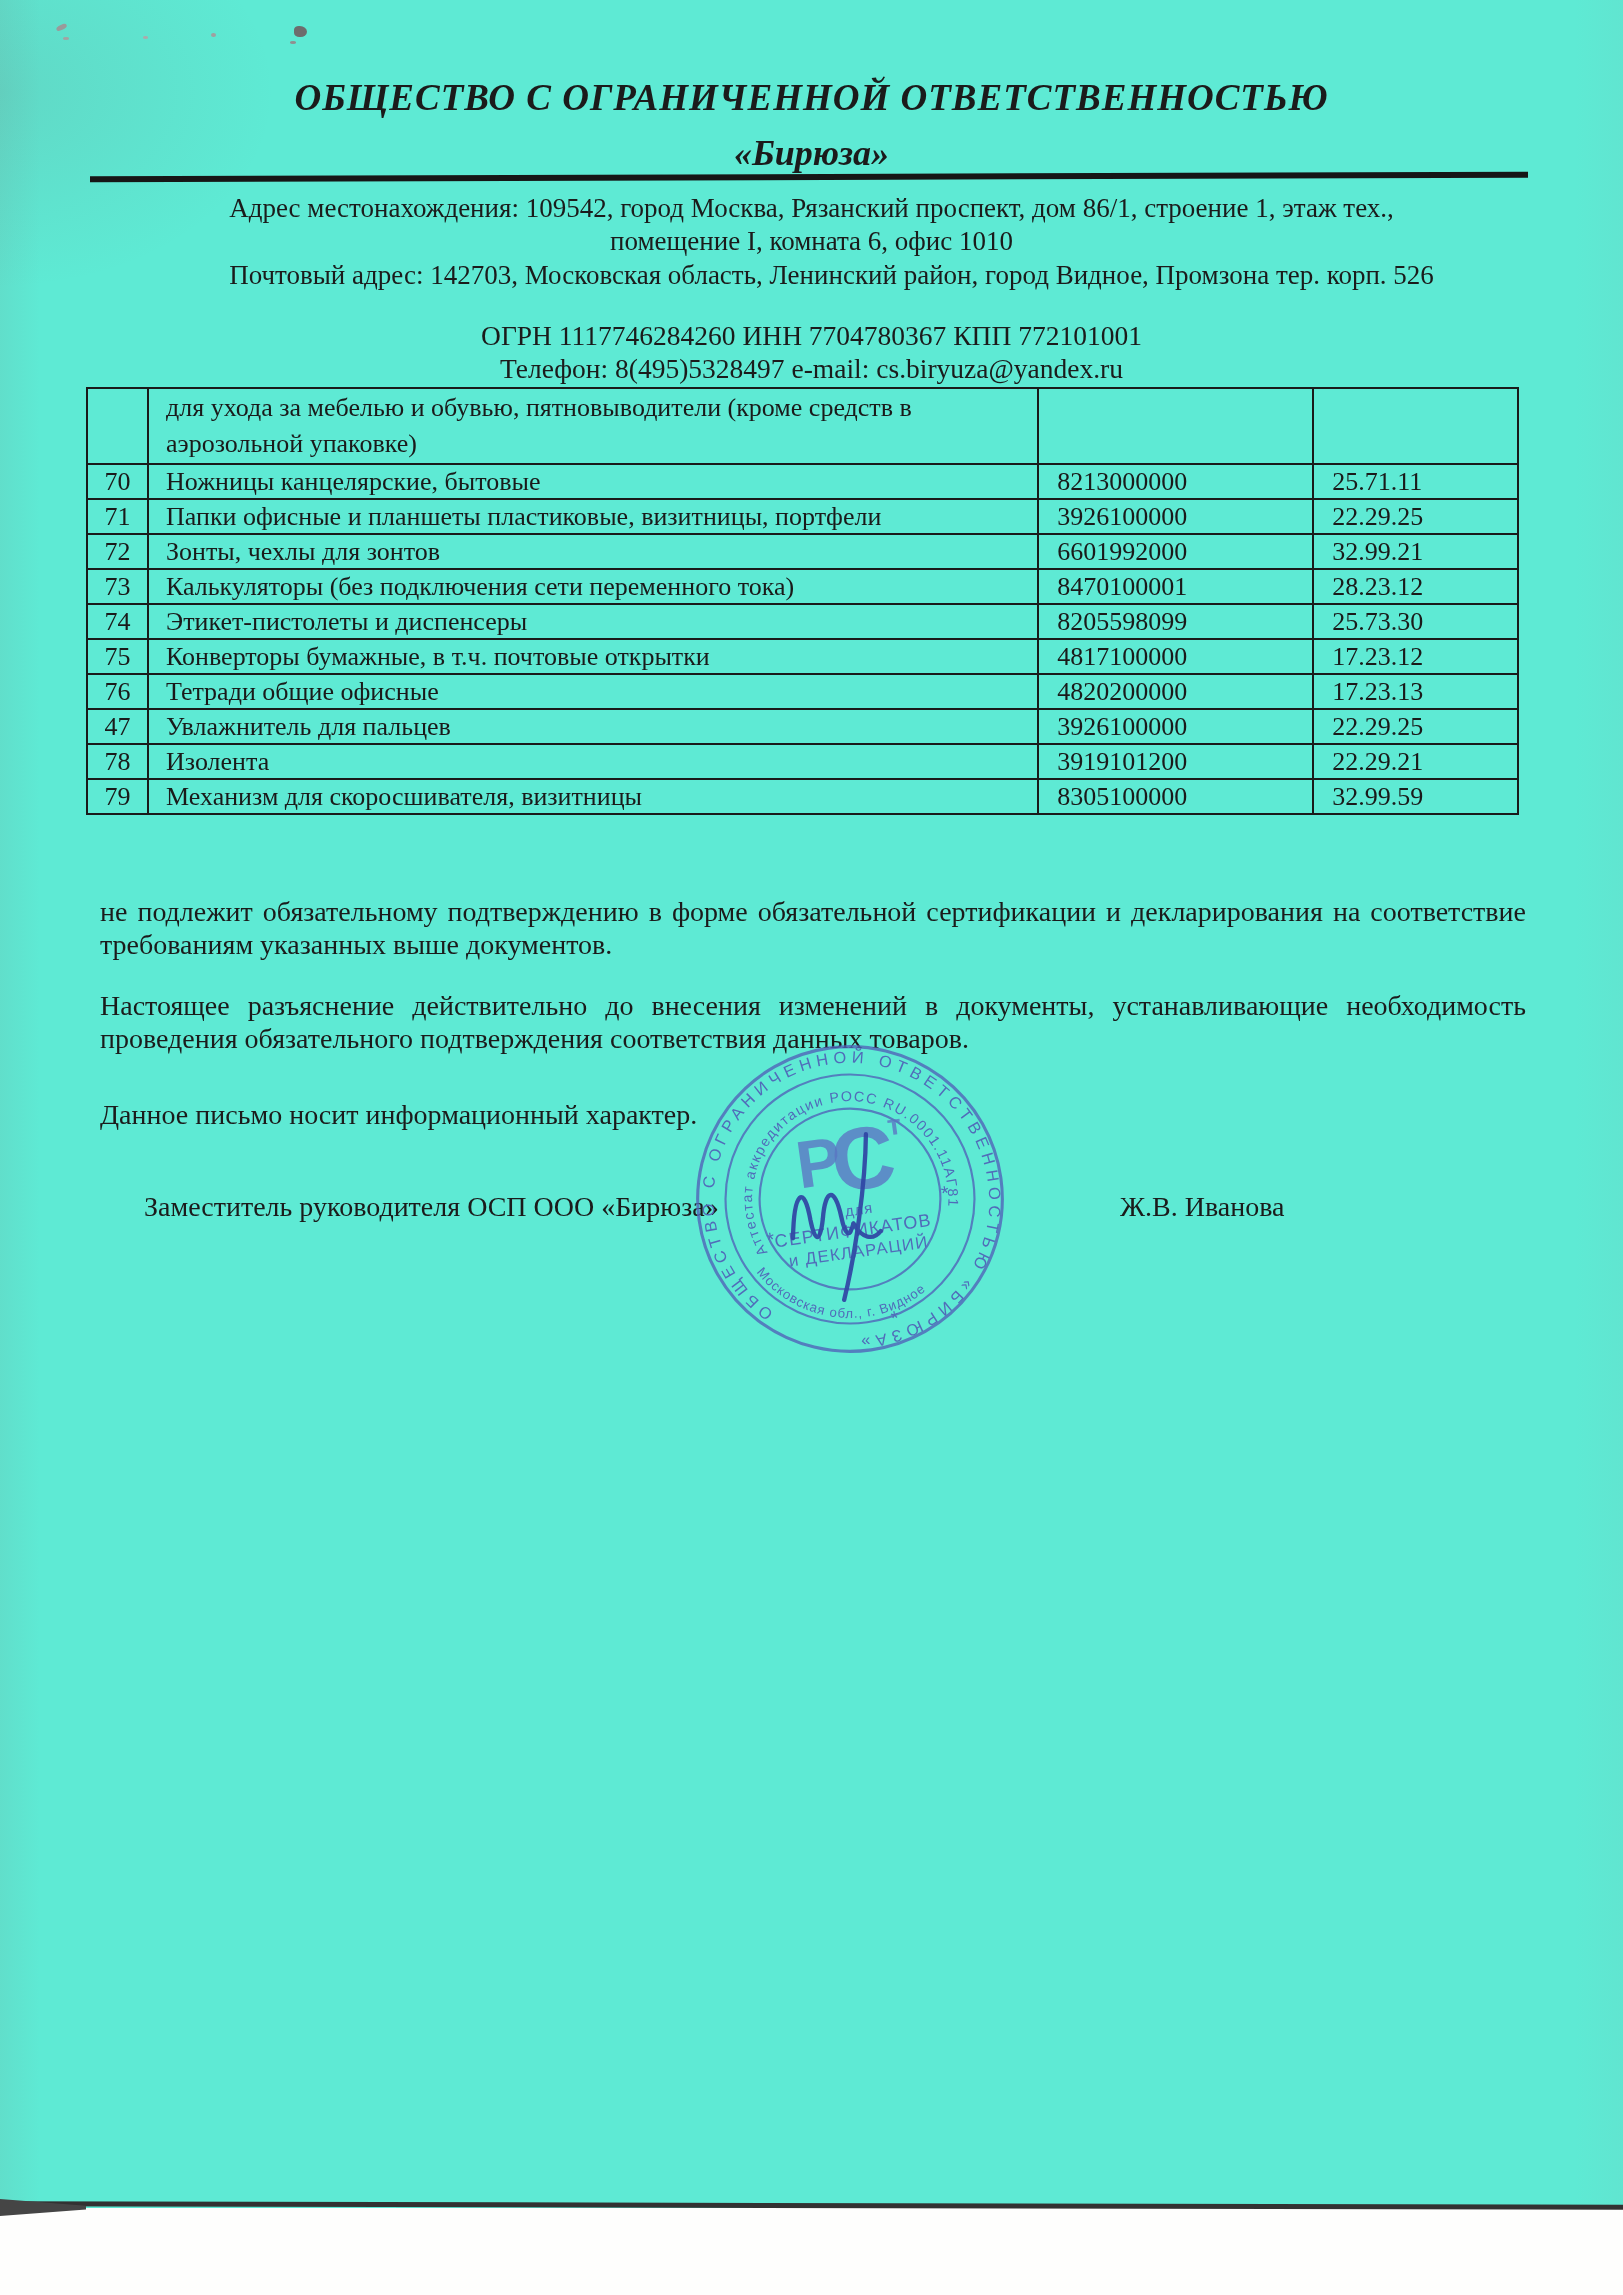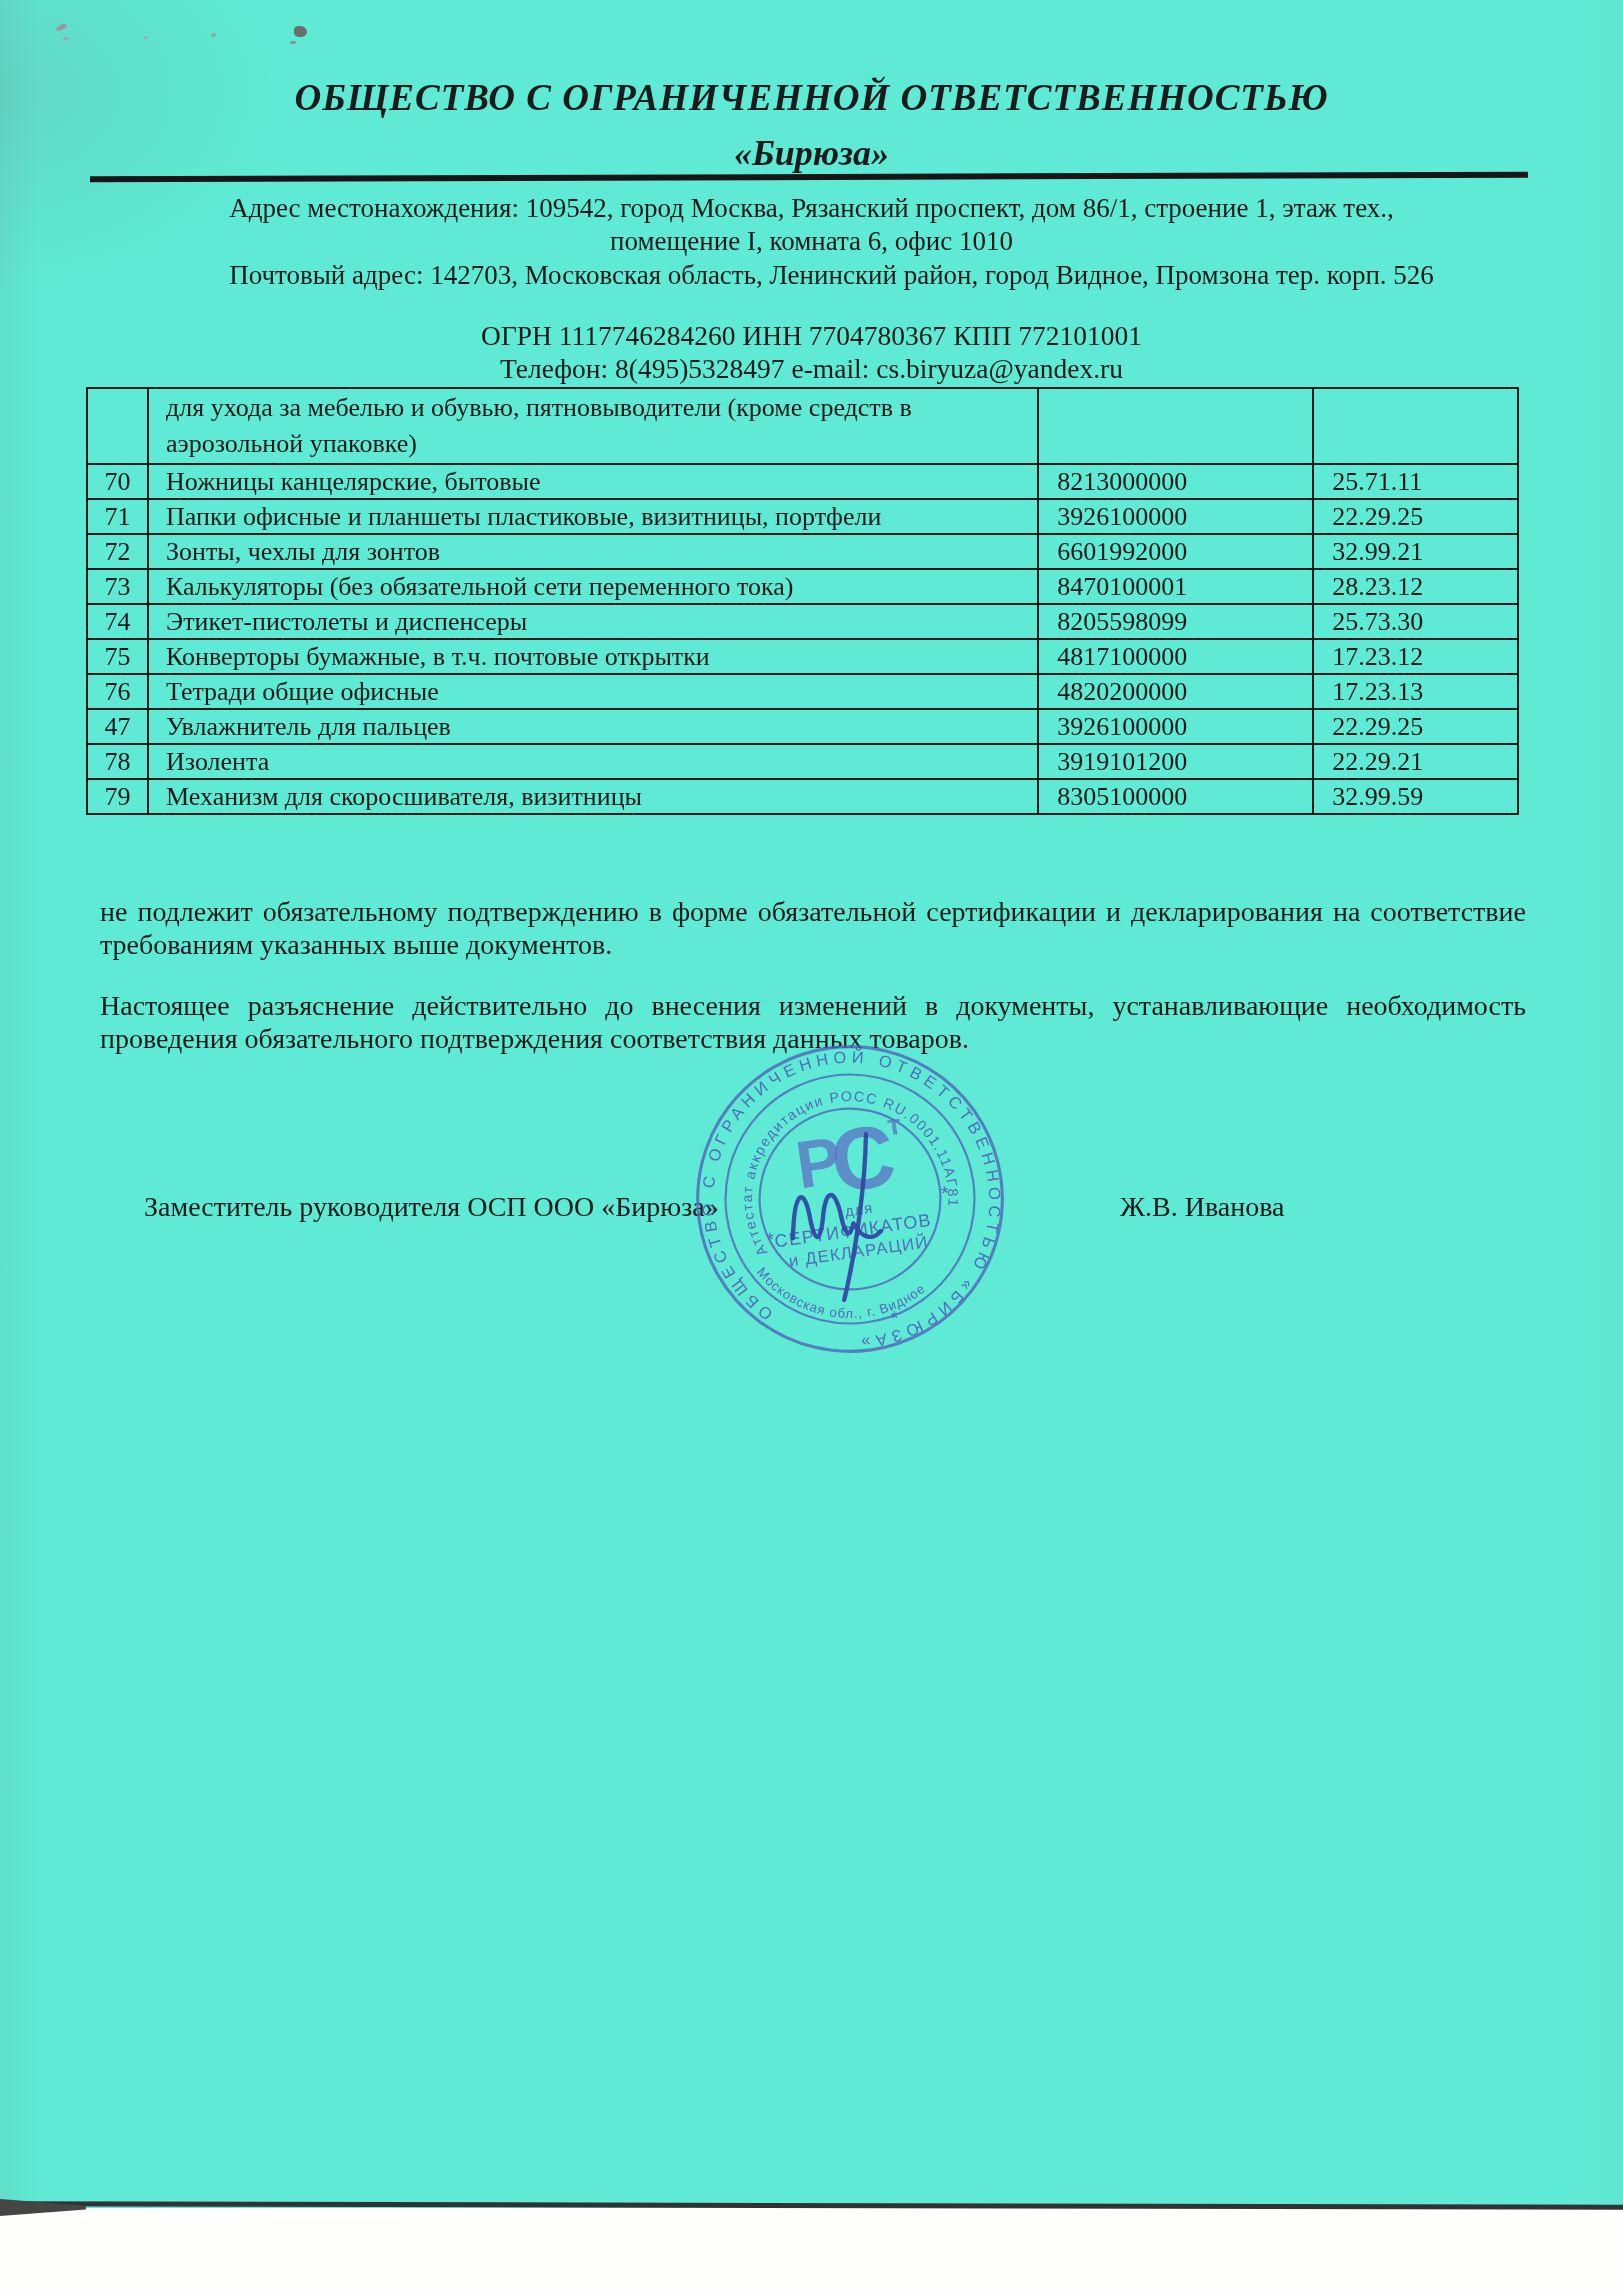--- a/index.html
+++ b/index.html
@@ -115,21 +115,21 @@
         <td class="c-code">22.29.25</td>
       </tr>
       <tr class="item-row">
         <td class="c-num">72</td>
         <td class="c-desc">Зонты, чехлы для зонтов</td>
         <td class="c-code">6601992000</td>
         <td class="c-code">32.99.21</td>
       </tr>
       <tr class="item-row">
         <td class="c-num">73</td>
-        <td class="c-desc">Калькуляторы (без обязательной сети переменного тока)</td>
+        <td class="c-desc">Калькуляторы (без подключения сети переменного тока)</td>
         <td class="c-code">8470100001</td>
         <td class="c-code">28.23.12</td>
       </tr>
       <tr class="item-row">
         <td class="c-num">74</td>
         <td class="c-desc">Этикет-пистолеты и диспенсеры</td>
         <td class="c-code">8205598099</td>
         <td class="c-code">25.73.30</td>
       </tr>
       <tr class="item-row">
@@ -160,20 +160,21 @@
         <td class="c-num">79</td>
         <td class="c-desc">Механизм для скоросшивателя, визитницы</td>
         <td class="c-code">8305100000</td>
         <td class="c-code">32.99.59</td>
       </tr>
     </tbody>
   </table>
 
   <div class="abs para para1">не подлежит обязательному подтверждению в форме обязательной сертификации и декларирования на соответствие требованиям указанных выше документов.</div>
   <div class="abs para para2">Настоящее разъяснение действительно до внесения изменений в документы, устанавливающие необходимость проведения обязательного подтверждения соответствия данных товаров.</div>
+  <div class="abs para para3">Данное письмо носит информационный характер.</div>
 
   <div class="abs sig-position">Заместитель руководителя ОСП ООО «Бирюза»</div>
   <div class="abs sig-name">Ж.В. Иванова</div>
 
   <svg class="stamp" viewBox="0 0 520 520" xmlns="http://www.w3.org/2000/svg" xmlns:xlink="http://www.w3.org/1999/xlink">
     <defs>
       <path id="outerArc" d="M112.8,423.5 A220,220 0 1 1 407.2,96.5 A220,220 0 1 1 115.7,426.0" fill="none"></path>
       <path id="midArc" d="M116.8,326.8 A158,158 0 1 1 403.2,193.2 A158,158 0 1 1 118.0,329.3" fill="none"></path>
       <path id="botArc" d="M93.7,356.0 A192,192 0 0 0 395.8,395.8" fill="none"></path>
     </defs>

